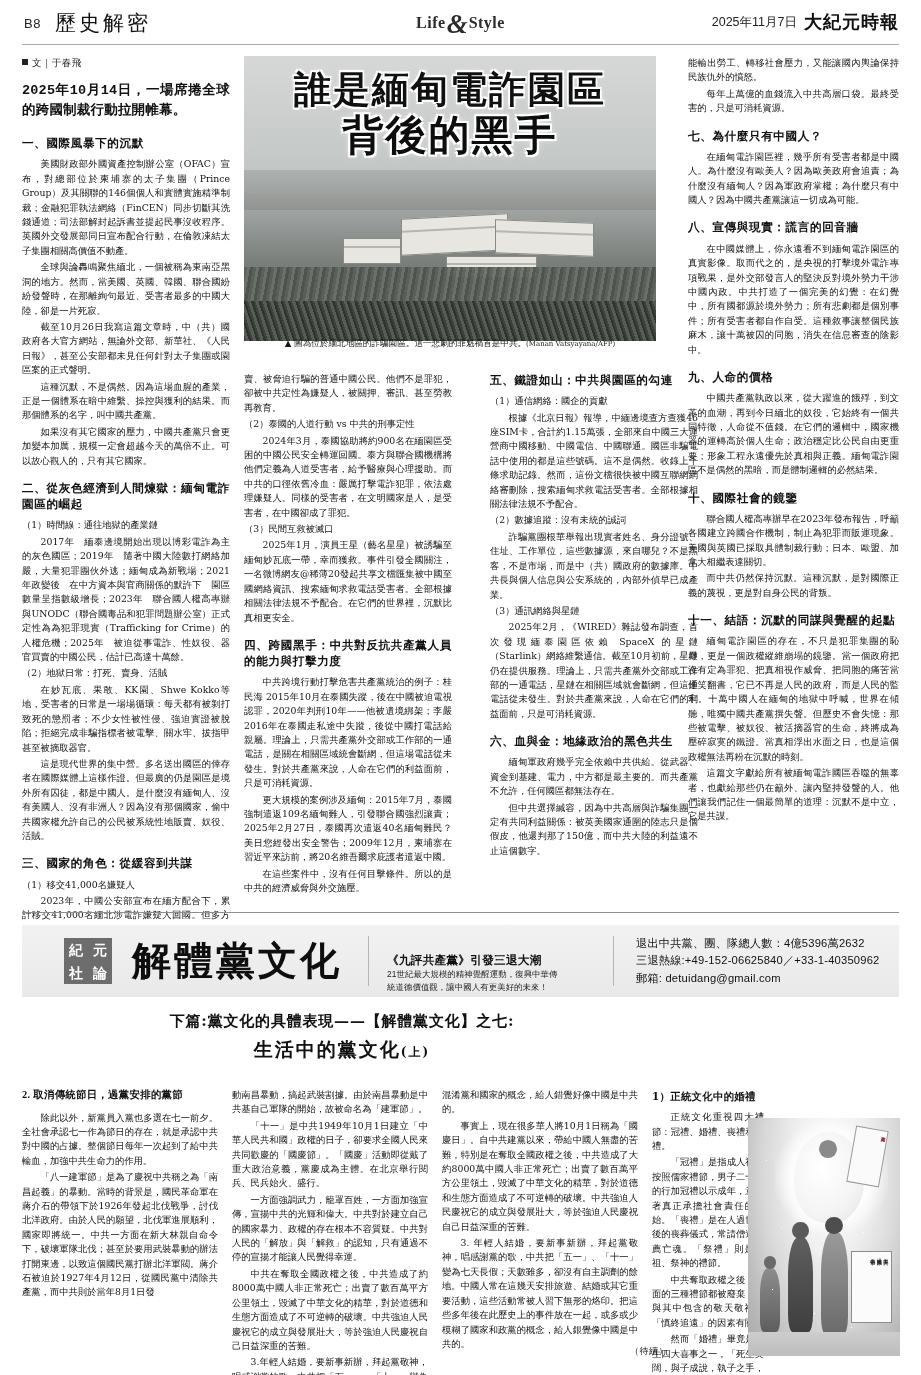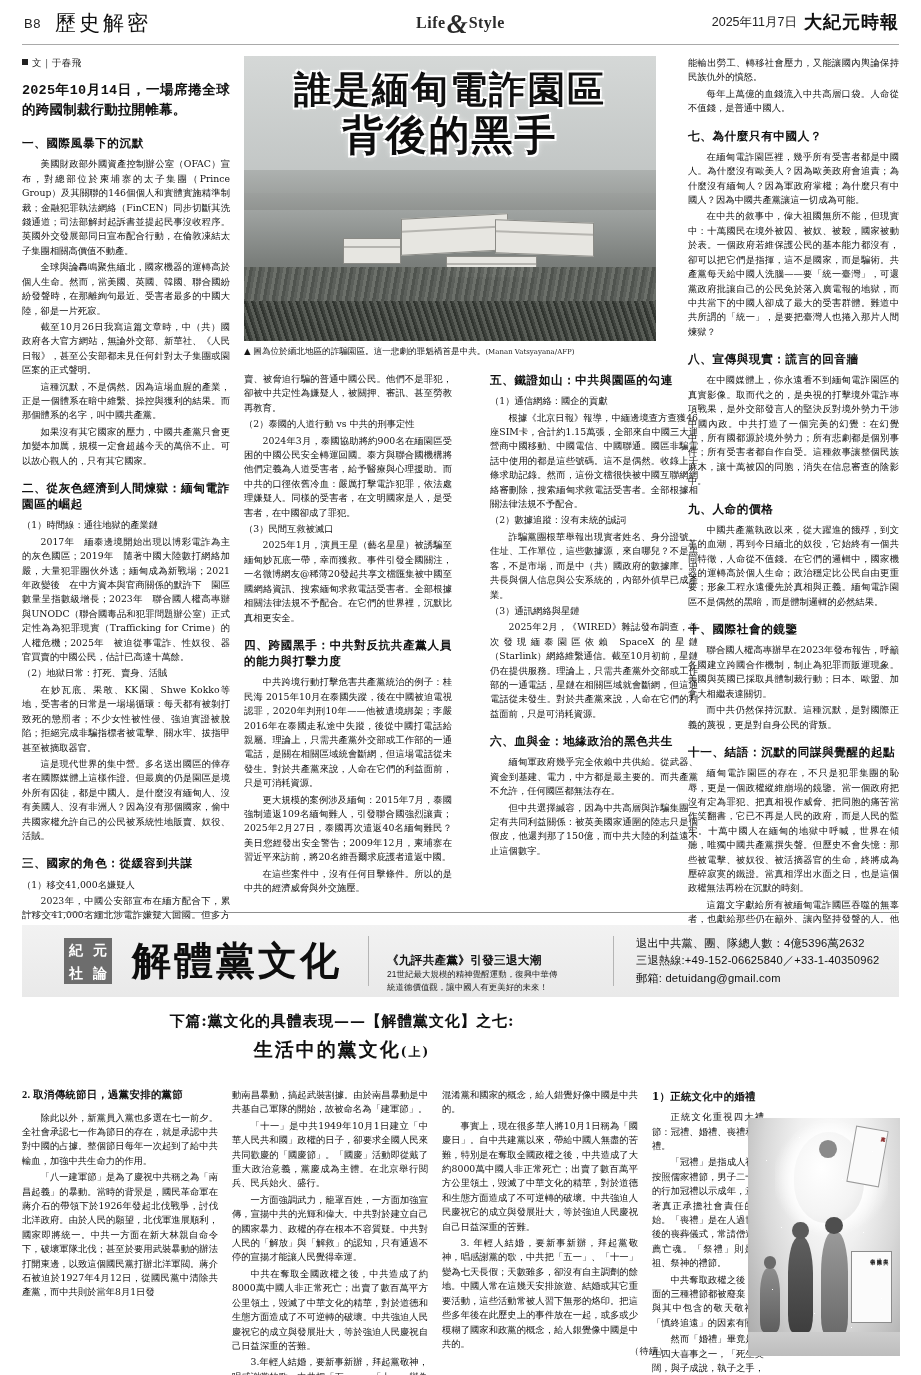--- a/index.html
+++ b/index.html
@@ -114,22 +114,22 @@
                  0 0 5px rgba(255,255,255,.9);
     line-height: 1.15;
   }
   .hero-title .ht-l2 {
     font-size: 41px; font-weight: 900; letter-spacing: 2px; color: #0d0d0d;
     text-shadow: -2px -2px 0 #fff, 2px -2px 0 #fff, -2px 2px 0 #fff, 2px 2px 0 #fff,
                  0 0 7px rgba(255,255,255,.95);
     line-height: 1.2;
   }
   .caption {
-    position: absolute; left: 244px; top: 345px; width: 412px;
-    font-size: 8.6px; color: #161616; line-height: 1.4;
+    position: absolute; left: 244px; top: 337px; width: 412px;
+    font-size: 8.6px; text-align: center; color: #161616; line-height: 1.4;
   }
   .caption .credit { font-size: 7px; }
 
   
   .rule-mid {
     position: absolute; left: 22px; top: 912px; width: 877px; height: 1px; background: #8f8f8f;
   }
 
   
   .ed-banner {
@@ -250,21 +250,21 @@
   <div class="rule-top"></div>
 
   <div class="article">
 
     <div class="col col-left">
       <div class="byline"><span class="sq"></span><span>文｜于春飛</span></div>
       <div class="lede">2025年10月14日，一場席捲全球的跨國制裁行動拉開帷幕。</div>
 
       <h2 class="sec">一、國際風暴下的沉默</h2>
       <p class="body">美國財政部外國資產控制辦公室（OFAC）宣布，對總部位於柬埔寨的太子集團（Prince Group）及其關聯的146個個人和實體實施精準制裁；金融犯罪執法網絡（FinCEN）同步切斷其洗錢通道；司法部解封起訴書並提起民事沒收程序。英國外交發展部同日宣布配合行動，在倫敦凍結太子集團相關高價值不動產。</p>
-      <p class="body">全球與論轟鳴聚焦緬北，國家機器的運轉高於個人生命。然而，當美國、英國、韓國、聯合國紛紛發聲時，在那離絢句最近、受害者最多的中國大陸，卻是一片死寂。</p>
+      <p class="body">全球與論轟鳴聚焦緬北，一個被稱為東南亞黑洞的地方。然而，當美國、英國、韓國、聯合國紛紛發聲時，在那離絢句最近、受害者最多的中國大陸，卻是一片死寂。</p>
       <p class="body">截至10月26日我寫這篇文章時，中（共）國政府各大官方網站，無論外交部、新華社、《人民日報》，甚至公安部都未見任何針對太子集團或園區案的正式聲明。</p>
       <p class="body">這種沉默，不是偶然。因為這場血腥的產業，正是一個體系在暗中維繫、操控與獲利的結果。而那個體系的名字，叫中國共產黨。</p>
       <p class="body">如果沒有其它國家的壓力，中國共產黨只會更加變本加厲，規模一定會超越今天的萬倍不止。可以故心觀人的，只有其它國家。</p>
 
       <h2 class="sec">二、從灰色經濟到人間煉獄：緬甸電詐園區的崛起</h2>
       <p class="body noind">（1）時間線：通往地獄的產業鏈</p>
       <p class="body">2017年　緬泰邊境開始出現以博彩電詐為主的灰色國區；2019年　隨著中國大陸數打網絡加嚴，大量犯罪團伙外逃；緬甸成為新戰場；2021年政變後　在中方資本與官商關係的默許下　園區數量呈指數級增長；2023年　聯合國人權高專辦與UNODC（聯合國毒品和犯罪問題辦公室）正式定性為為犯罪現實（Trafficking for Crime）的人權危機；2025年　被迫從事電詐、性奴役、器官買賣的中國公民，估計已高達十萬餘。</p>
       <p class="body noind">（2）地獄日常：打死、賣身、活賊</p>
       <p class="body">在妙瓦底、果敢、KK園、Shwe Kokko等地，受害者的日常是一場場循環：每天都有被剝打致死的懲罰者；不少女性被性侵、強迫實證被脫陷；拒絕完成非騙指標者被電擊、關水牢、拔指甲甚至被摘取器官。</p>
       <p class="body">這是現代世界的集中營。多名送出國區的倖存者在國際媒體上這樣作證。但最廣的仍是園區是境外所有囚徒，都是中國人。是什麼沒有緬甸人、沒有美國人、沒有非洲人？因為沒有那個國家，偷中共國家權允許自己的公民被系統性地販賣、奴役、活賊。</p>
@@ -296,25 +296,24 @@
       <p class="body noind">（3）通訊網絡與星鏈</p>
       <p class="body">2025年2月，《WIRED》雜誌發布調查，首次發現緬泰園區依賴 SpaceX 的星鏈（Starlink）網絡維繫通信。截至10月初前，星鏈仍在提供服務。理論上，只需共產黨外交部或工作部的一通電話，星鏈在相關區域就會斷網，但這通電話從未發生。對於共產黨來說，人命在它們的利益面前，只是可消耗資源。</p>
 
       <h2 class="sec">六、血與金：地緣政治的黑色共生</h2>
       <p class="body">緬甸軍政府幾乎完全依賴中共供給。從武器、資金到基建、電力，中方都是最主要的。而共產黨不允許，任何國區都無法存在。</p>
       <p class="body">但中共選擇緘容，因為中共高層與詐騙集團一定有共同利益關係：被英美國家通圍的陸志只是個假皮，他還判那了150億，而中共大陸的利益遠不止這個數字。</p>
     </div>
 
     <div class="col col-right">
       <p class="body noind">能輸出勞工、轉移社會壓力，又能讓國內輿論保持民族仇外的憤怒。</p>
-      <p class="body">每年上萬億的血錢流入中共高層口袋。人命從不值錢，是普通中國人。</p>
+      <p class="body">每年上萬億的血錢流入中共高層口袋。最終受害的，只是可消耗資源。</p>
 
       <h2 class="sec">七、為什麼只有中國人？</h2>
       <p class="body">在緬甸電詐園區裡，幾乎所有受害者都是中國人。為什麼沒有歐美人？因為歐美政府會追責；為什麼沒有緬甸人？因為軍政府掌權；為什麼只有中國人？因為中國共產黨讓這一切成為可能。</p>
-      <p class="body">在中共的敘事中，偉大祖國無所不能，但現實中：十萬國民在境外被囚、被奴、被殺，國家被動於表。一個政府若維保護公民的基本能力都沒有，卻可以把它們是指揮，這不是國家，而是騙術。共產黨每天給中國人洗腦——要「統一臺灣」，可還黨政府批讓自己的公民免於落入廣電報的地獄，而中共當下的中國人卻成了最大的受害群體。難道中共所謂的「統一」，是要把臺灣人也捲入那片人間煉獄？</p>
 
       <h2 class="sec">八、宣傳與現實：謊言的回音牆</h2>
       <p class="body">在中國媒體上，你永遠看不到緬甸電詐園區的真實影像。取而代之的，是央視的打擊境外電詐專項戰果，是外交部發言人的堅決反對境外勢力干涉中國內政。中共打造了一個完美的幻覺：在幻覺中，所有國都源於境外勢力；所有悲劇都是個別事件；所有受害者都自作自受。這種敘事讓整個民族麻木，讓十萬被囚的同胞，消失在信息審查的陰影中。</p>
 
       <h2 class="sec">九、人命的價格</h2>
       <p class="body">中國共產黨執政以來，從大躍進的餓殍，到文革的血潮，再到今日緬北的奴役，它始終有一個共同特徵，人命從不值錢。在它們的邏輯中，國家機器的運轉高於個人生命；政治穩定比公民自由更重要；形象工程永遠優先於真相與正義。緬甸電詐園區不是偶然的黑暗，而是體制邏輯的必然結果。</p>
 
       <h2 class="sec">十、國際社會的鏡鑒</h2>
       <p class="body">聯合國人權高專辦早在2023年發布報告，呼籲各國建立跨國合作機制，制止為犯罪而販運現象。美國與英國已採取具體制裁行動；日本、歐盟、加拿大相繼表達關切。</p>
       <p class="body">而中共仍然保持沉默。這種沉默，是對國際正義的蔑視，更是對自身公民的背叛。</p>

